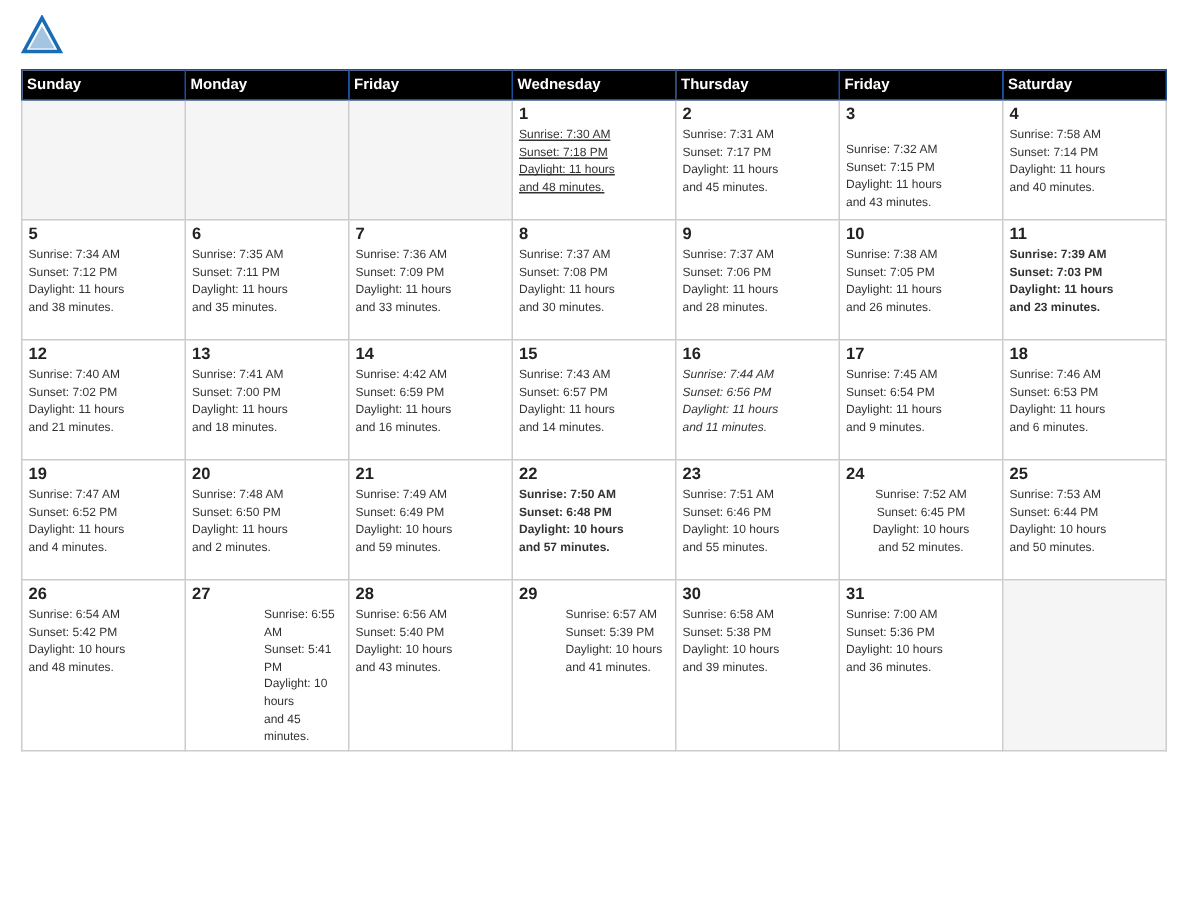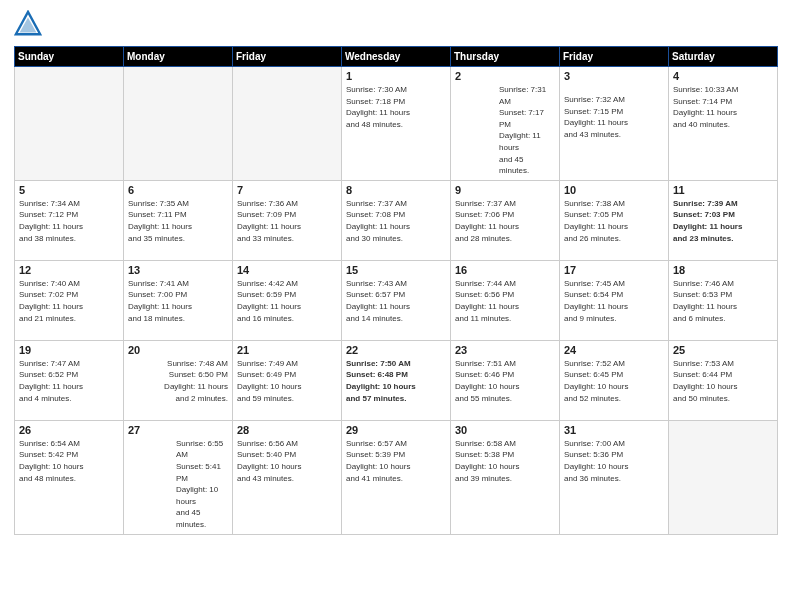--- a/index.html
+++ b/index.html
@@ -128,42 +128,42 @@
           <th>Saturday</th>
         </tr>
     </thead>
     <tbody id="calendar-body">
     <tr>
           <td class="empty"></td>
           <td class="empty"></td>
           <td class="empty"></td>
           <td>
             <span class="day-number">1</span>
-            <div class="day-info" style="white-space: pre-line;">Sunrise: 7:30 AM
+            <div class="day-info" style="white-space: pre-line; text-decoration: underline;">Sunrise: 7:30 AM
 Sunset: 7:18 PM
 Daylight: 11 hours
 and 48 minutes.</div>
           </td>
           <td>
             <span class="day-number">2</span>
-            <div class="day-info" style="white-space: pre-line; margin-left: 44px;">Sunrise: 7:31 AM
+            <div class="day-info" style="white-space: pre-line;">Sunrise: 7:31 AM
 Sunset: 7:17 PM
 Daylight: 11 hours
 and 45 minutes.</div>
           </td>
           <td>
             <span class="day-number">3</span>
             <div class="day-info" style="white-space: pre-line; margin-top: 12px;">Sunrise: 7:32 AM
 Sunset: 7:15 PM
 Daylight: 11 hours
 and 43 minutes.</div>
           </td>
           <td>
             <span class="day-number">4</span>
-            <div class="day-info" style="white-space: pre-line;">Sunrise: 10:33 AM
+            <div class="day-info" style="white-space: pre-line;">Sunrise: 7:58 AM
 Sunset: 7:14 PM
 Daylight: 11 hours
 and 40 minutes.</div>
           </td>
         </tr>
         <tr class="row-alt">
           <td>
             <span class="day-number">5</span>
             <div class="day-info" style="white-space: pre-line;">Sunrise: 7:34 AM
 Sunset: 7:12 PM
@@ -237,21 +237,21 @@
           </td>
           <td>
             <span class="day-number">15</span>
             <div class="day-info" style="white-space: pre-line;">Sunrise: 7:43 AM
 Sunset: 6:57 PM
 Daylight: 11 hours
 and 14 minutes.</div>
           </td>
           <td>
             <span class="day-number">16</span>
-            <div class="day-info" style="white-space: pre-line;">Sunrise: 7:44 AM
+            <div class="day-info" style="white-space: pre-line; font-style: italic;">Sunrise: 7:44 AM
 Sunset: 6:56 PM
 Daylight: 11 hours
 and 11 minutes.</div>
           </td>
           <td>
             <span class="day-number">17</span>
             <div class="day-info" style="white-space: pre-line;">Sunrise: 7:45 AM
 Sunset: 6:54 PM
 Daylight: 11 hours
 and 9 minutes.</div>
@@ -267,21 +267,21 @@
         <tr class="row-alt">
           <td>
             <span class="day-number">19</span>
             <div class="day-info" style="white-space: pre-line;">Sunrise: 7:47 AM
 Sunset: 6:52 PM
 Daylight: 11 hours
 and 4 minutes.</div>
           </td>
           <td>
             <span class="day-number">20</span>
-            <div class="day-info" style="white-space: pre-line; text-align: right;">Sunrise: 7:48 AM
+            <div class="day-info" style="white-space: pre-line;">Sunrise: 7:48 AM
 Sunset: 6:50 PM
 Daylight: 11 hours
 and 2 minutes.</div>
           </td>
           <td>
             <span class="day-number">21</span>
             <div class="day-info" style="white-space: pre-line;">Sunrise: 7:49 AM
 Sunset: 6:49 PM
 Daylight: 10 hours
 and 59 minutes.</div>
@@ -295,21 +295,21 @@
           </td>
           <td>
             <span class="day-number">23</span>
             <div class="day-info" style="white-space: pre-line;">Sunrise: 7:51 AM
 Sunset: 6:46 PM
 Daylight: 10 hours
 and 55 minutes.</div>
           </td>
           <td>
             <span class="day-number">24</span>
-            <div class="day-info" style="white-space: pre-line;">Sunrise: 7:52 AM
+            <div class="day-info" style="white-space: pre-line; text-align: center;">Sunrise: 7:52 AM
 Sunset: 6:45 PM
 Daylight: 10 hours
 and 52 minutes.</div>
           </td>
           <td>
             <span class="day-number">25</span>
             <div class="day-info" style="white-space: pre-line;">Sunrise: 7:53 AM
 Sunset: 6:44 PM
 Daylight: 10 hours
 and 50 minutes.</div>
@@ -332,21 +332,21 @@
           </td>
           <td>
             <span class="day-number">28</span>
             <div class="day-info" style="white-space: pre-line;">Sunrise: 6:56 AM
 Sunset: 5:40 PM
 Daylight: 10 hours
 and 43 minutes.</div>
           </td>
           <td>
             <span class="day-number">29</span>
-            <div class="day-info" style="white-space: pre-line;">Sunrise: 6:57 AM
+            <div class="day-info" style="white-space: pre-line; margin-left: 31px;">Sunrise: 6:57 AM
 Sunset: 5:39 PM
 Daylight: 10 hours
 and 41 minutes.</div>
           </td>
           <td>
             <span class="day-number">30</span>
             <div class="day-info" style="white-space: pre-line;">Sunrise: 6:58 AM
 Sunset: 5:38 PM
 Daylight: 10 hours
 and 39 minutes.</div>

